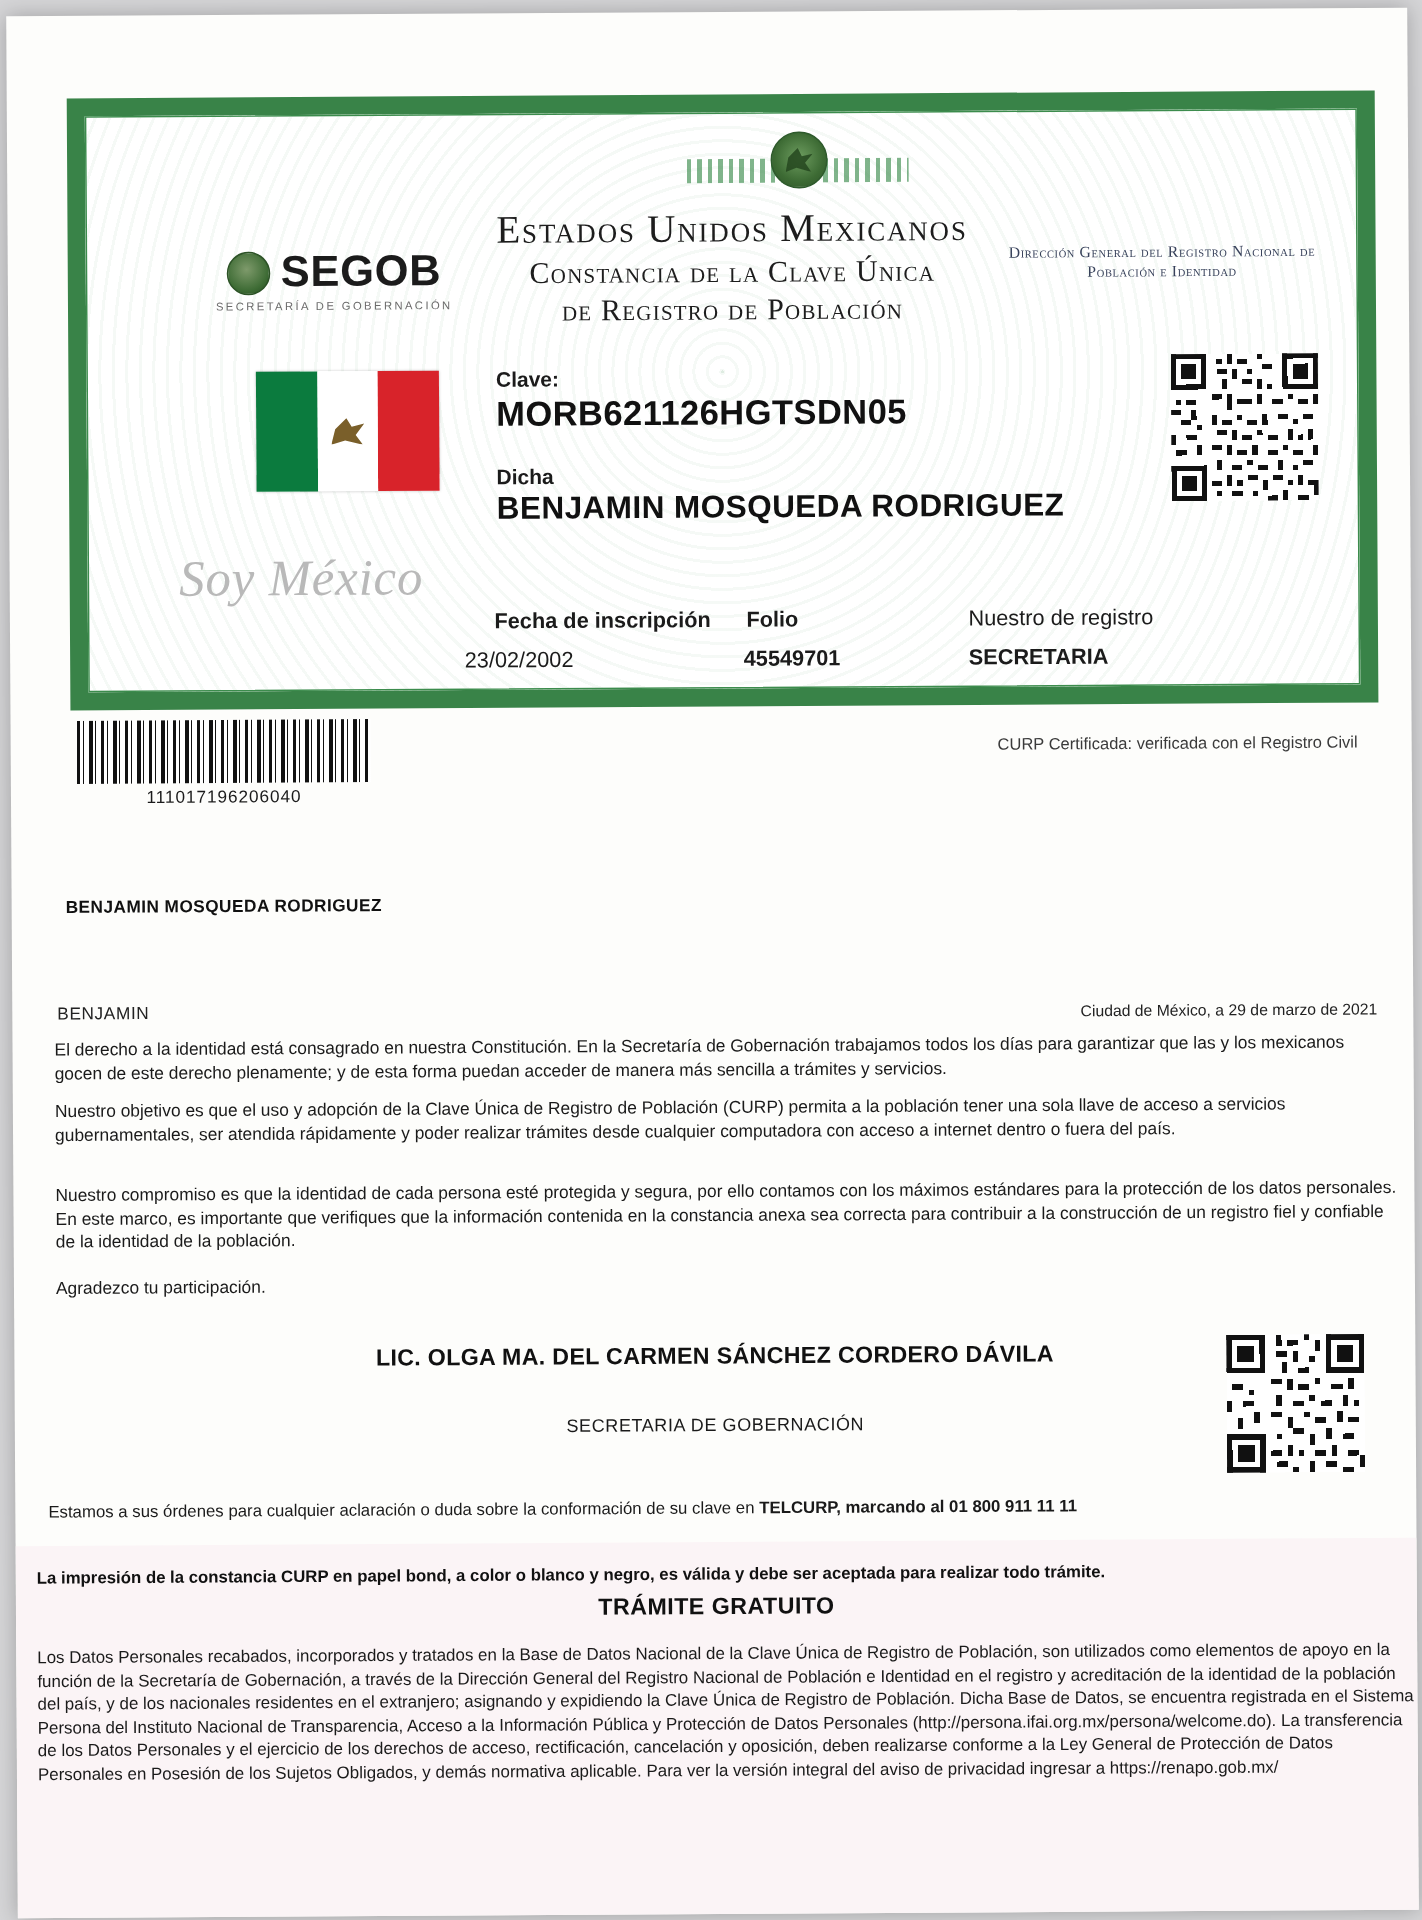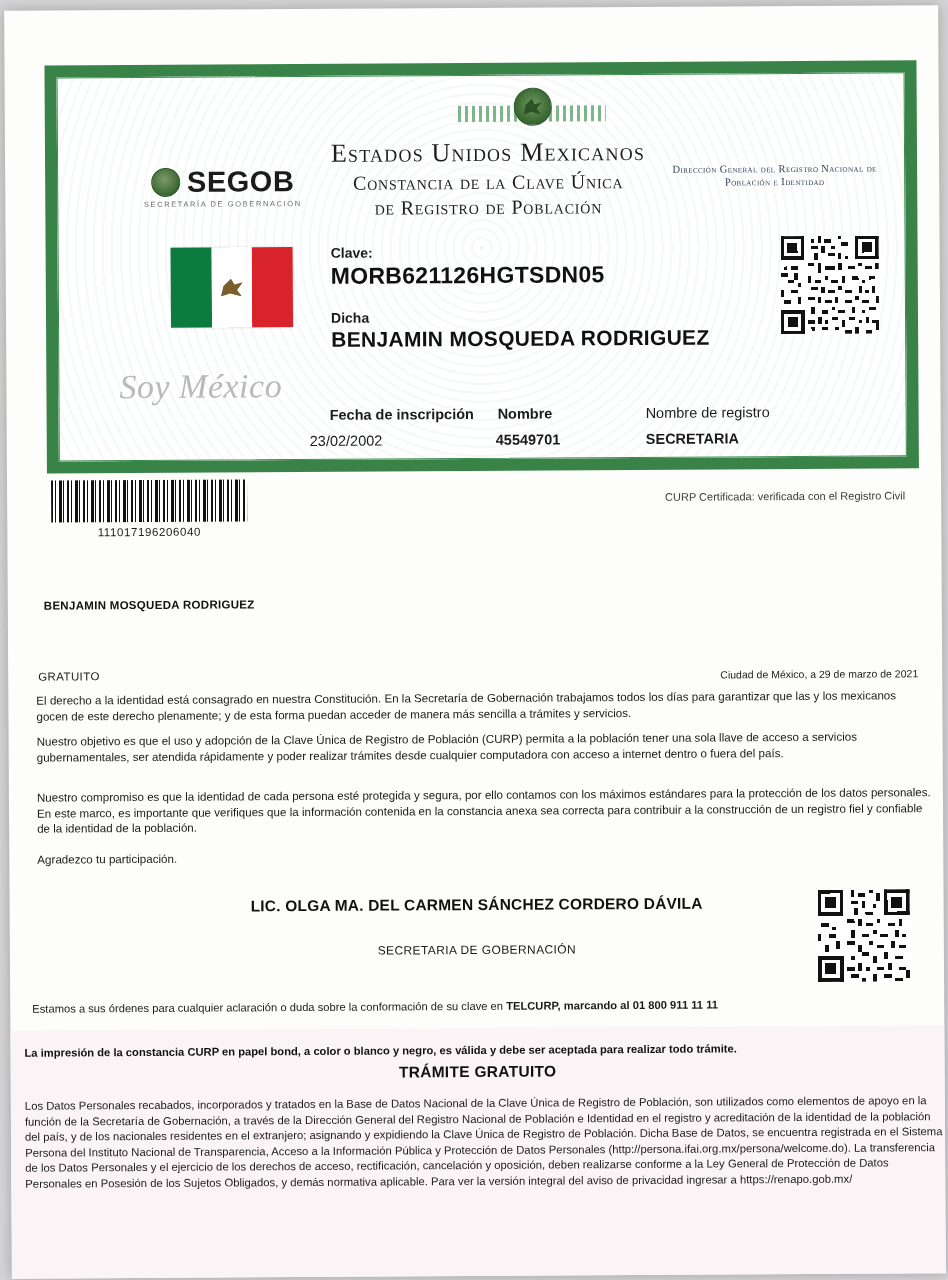--- a/index.html
+++ b/index.html
@@ -562,33 +562,33 @@
             <rect x="19" y="28" width="2" height="1"></rect>
           <rect x="22" y="27" width="1" height="2"></rect>
             <rect x="25" y="28" width="2" height="1"></rect>
           <rect x="28" y="26" width="1" height="2"></rect>
         </g>
       </svg>
 
       <div class="footrow">
         <div class="fr-label fi-l">Fecha de inscripción</div>
         <div class="fr-value fi-v">23/02/2002</div>
-        <div class="fr-label fo-l">Nombre</div>
+        <div class="fr-label fo-l">Folio</div>
         <div class="fr-value fo-v">45549701</div>
-        <div class="fr-label en-l">Nombre de registro</div>
+        <div class="fr-label en-l">Nuestro de registro</div>
         <div class="fr-value en-v">SECRETARIA</div>
       </div>
     </div>
 
     <div class="barcode"></div>
     <div class="barcode-num">111017196206040</div>
     <div class="certificada">CURP Certificada: verificada con el Registro Civil</div>
 
     <div class="letter-name">BENJAMIN MOSQUEDA RODRIGUEZ</div>
-    <div class="presente">GRATUITO</div>
+    <div class="presente">BENJAMIN</div>
     <div class="city-date">Ciudad de México, a 29 de marzo de 2021</div>
 
     <div class="para p1">El derecho a la identidad está consagrado en nuestra Constitución. En la Secretaría de Gobernación trabajamos todos los días para garantizar que las y los mexicanos gocen de este derecho plenamente; y de esta forma puedan acceder de manera más sencilla a trámites y servicios.</div>
     <div class="para p2">Nuestro objetivo es que el uso y adopción de la Clave Única de Registro de Población (CURP) permita a la población tener una sola llave de acceso a servicios gubernamentales, ser atendida rápidamente y poder realizar trámites desde cualquier computadora con acceso a internet dentro o fuera del país.</div>
     <div class="para p3">Nuestro compromiso es que la identidad de cada persona esté protegida y segura, por ello contamos con los máximos estándares para la protección de los datos personales. En este marco, es importante que verifiques que la información contenida en la constancia anexa sea correcta para contribuir a la construcción de un registro fiel y confiable de la identidad de la población.</div>
     <div class="para p4">Agradezco tu participación.</div>
 
     <div class="signer">LIC. OLGA MA. DEL CARMEN SÁNCHEZ CORDERO DÁVILA</div>
     <div class="signer-role">SECRETARIA DE GOBERNACIÓN</div>
 

